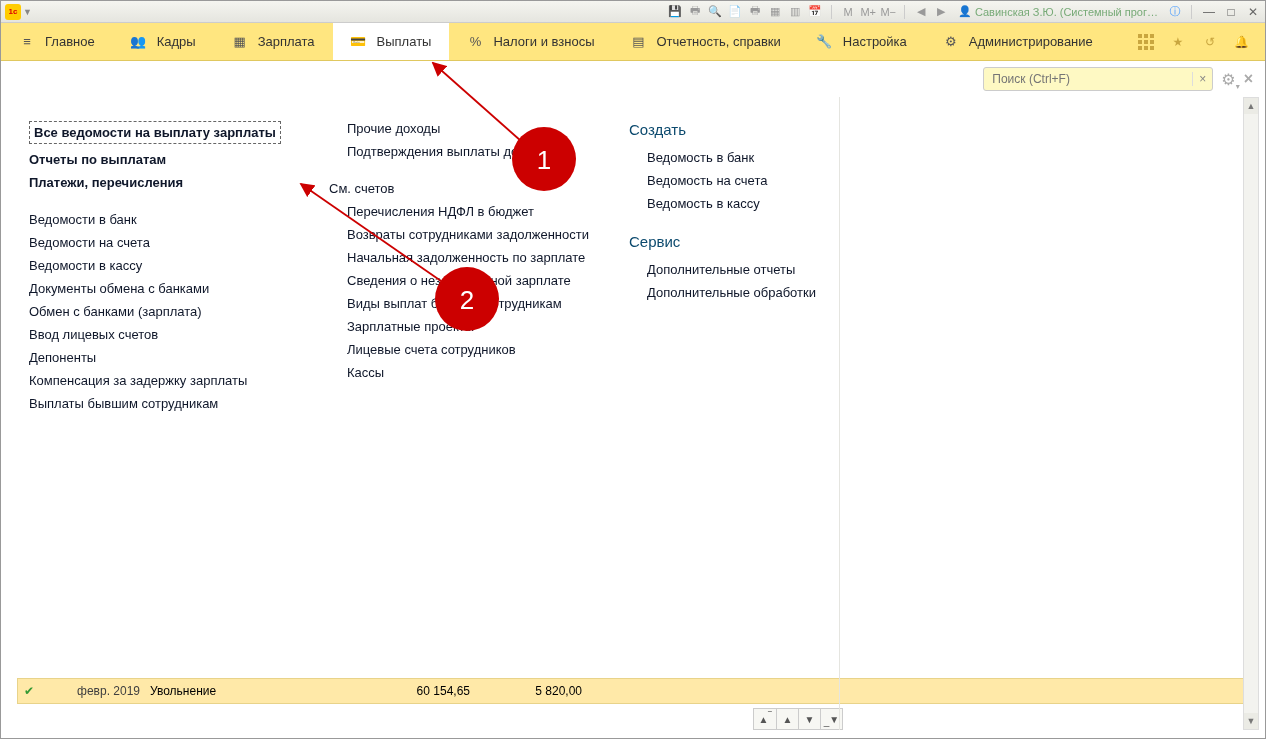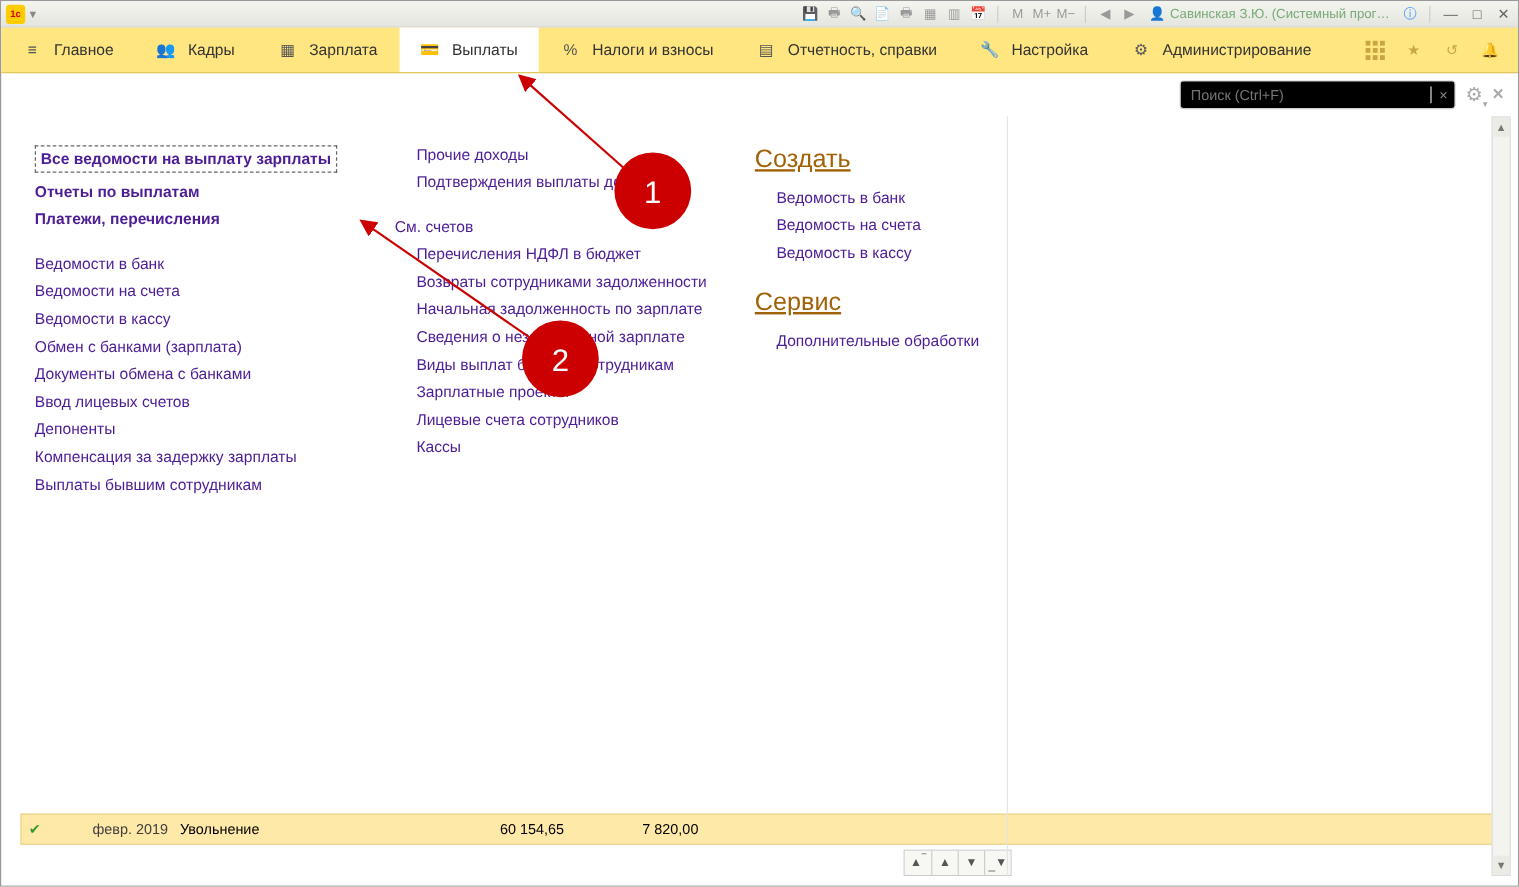--- a/index.html
+++ b/index.html
@@ -22,38 +22,38 @@
   .mainnav .navbtn{ display:flex; align-items:center; padding:0 18px; gap:10px; color:#333; font-size:13px; cursor:default;}
   .mainnav .navbtn.active{ background:#fff; }
   .nav-ico{ width:16px; height:16px; display:inline-flex; align-items:center; justify-content:center; color:#555;}
   .mainnav .right{ margin-left:auto; display:flex; align-items:center; gap:14px; padding-right:14px;}
   .right .ricon{ width:18px; height:18px; display:flex; align-items:center; justify-content:center; color:#c9a63f;}
   .grid9{ display:grid; grid-template-columns:repeat(3,4px); grid-template-rows:repeat(3,4px); gap:2px;}
   .grid9 span{ background:#c9a63f;}
   
   
   .toolrow{ height:36px; display:flex; align-items:center; justify-content:flex-end; padding:0 12px; gap:8px; border-bottom:0;}
-  .searchbox{ display:flex; align-items:center; border:1px solid #ccc; border-radius:3px; height:24px; width:230px; background:#000000;}
+  .searchbox{ display:flex; align-items:center; border:1px solid #ccc; border-radius:3px; height:24px; width:230px; background:#fef9c3;}
   .searchbox input{ border:none; outline:none; flex:1; padding:0 8px; font-size:12px; color:#888; background:transparent;}
   .searchbox .clear{ width:20px; text-align:center; border-left:1px solid #ddd; color:#888;}
   .gear{ color:#aaa; font-size:16px; position:relative;}
   .gear .sub{position:absolute; font-size:8px; right:-4px; bottom:-2px;}
   .closex{ color:#aaa; font-size:16px; font-weight:bold;}
   
   
   .content{ display:flex; padding:20px 28px 0 28px; gap:0; position:relative; height:560px;}
   .col{ padding-right:40px;}
   .col1{ width:300px;}
   .col2{ width:300px;}
   .col3{ width:260px;}
-  .item{ display:block; padding:4px 0; font-size:13px; color:#4c1d95;}
+  .item{ display:block; padding:4px 0; font-size:13px; color:#0f172a;}
   .item.bold{ font-weight:bold;}
   .selected{ border:1px dashed #666; padding:3px 4px; display:inline-block;}
   .spacer{ height:14px;}
-  .heading-green{ color:#a16207; font-size:21px; padding:4px 0 8px 0;text-decoration:underline;}
+  .heading-green{ color:#0c4a6e; font-size:15px; padding:4px 0 8px 0;}
   .indented{ padding-left:18px;}
   
   
   .svg-overlay{ position:absolute; left:0; top:0; pointer-events:none;}
   .circle-anno{ fill:#c00; stroke:none;}
   .circle-txt{ fill:#fff; font-size:26px; font-family:Arial;}
   .arrow{ stroke:#c00; stroke-width:1.8; fill:none; marker-end:url(#ah);}
   
   
   .bottombar{ position:absolute; left:16px; right:16px; bottom:34px; height:26px; background:#ffe9a8; border:1px solid #e8d38a; display:flex; align-items:center; font-size:12px;}
@@ -171,22 +171,22 @@
 
   <div class="content">
     <div class="col col1">
       <span class="item bold"><span class="selected">Все ведомости на выплату зарплаты</span></span>
       <span class="item bold">Отчеты по выплатам</span>
       <span class="item bold">Платежи, перечисления</span>
       <div class="spacer"></div>
       <span class="item">Ведомости в банк</span>
       <span class="item">Ведомости на счета</span>
       <span class="item">Ведомости в кассу</span>
+      <span class="item">Документы обмена с банками</span>
       <span class="item">Обмен с банками (зарплата)</span>
-      <span class="item">Документы обмена с банками</span>
       <span class="item">Ввод лицевых счетов</span>
       <span class="item">Депоненты</span>
       <span class="item">Компенсация за задержку зарплаты</span>
       <span class="item">Выплаты бывшим сотрудникам</span>
     </div>
 
     <div class="col col2">
       <span class="item indented">Прочие доходы</span>
       <span class="item indented">Подтверждения выплаты доходов</span>
       <div class="spacer"></div>
@@ -201,20 +201,21 @@
       <span class="item indented">Кассы</span>
     </div>
 
     <div class="col col3">
       <div class="heading-green">Создать</div>
       <span class="item indented">Ведомость в банк</span>
       <span class="item indented">Ведомость на счета</span>
       <span class="item indented">Ведомость в кассу</span>
       <div class="spacer"></div>
       <div class="heading-green">Сервис</div>
+      <span class="item indented">Дополнительные отчеты</span>
       <span class="item indented">Дополнительные обработки</span>
     </div>
   </div>
 
   <svg class="svg-overlay" width="1266" height="739">
     <defs>
       <marker id="ah" markerWidth="8" markerHeight="8" refX="7" refY="4" orient="auto">
         <path d="M0,0 L8,4 L0,8 Z" fill="#c00"></path>
       </marker>
     </defs>
@@ -224,21 +225,21 @@
     <line class="arrow" x1="440" y1="280" x2="300" y2="183"></line>
     <circle class="circle-anno" cx="466" cy="298" r="32"></circle>
     <text class="circle-txt" x="466" y="308" text-anchor="middle">2</text>
   </svg>
 
   <div class="bottombar">
     <span class="bb-ico">✔</span>
     <span class="bb-date">февр. 2019</span>
     <span class="bb-type">Увольнение</span>
     <span class="bb-n1">60 154,65</span>
-    <span class="bb-n2">7 820,00</span>
+    <span class="bb-n2">5 820,00</span>
   </div>
 
   <div class="pager">
     <div>▲<span style="position:relative;top:-3px;">‾</span></div>
     <div>▲</div>
     <div>▼</div>
     <div><span style="position:relative;top:2px;">_</span>▼</div>
   </div>
 
   <div class="rpanel-sep"></div>

